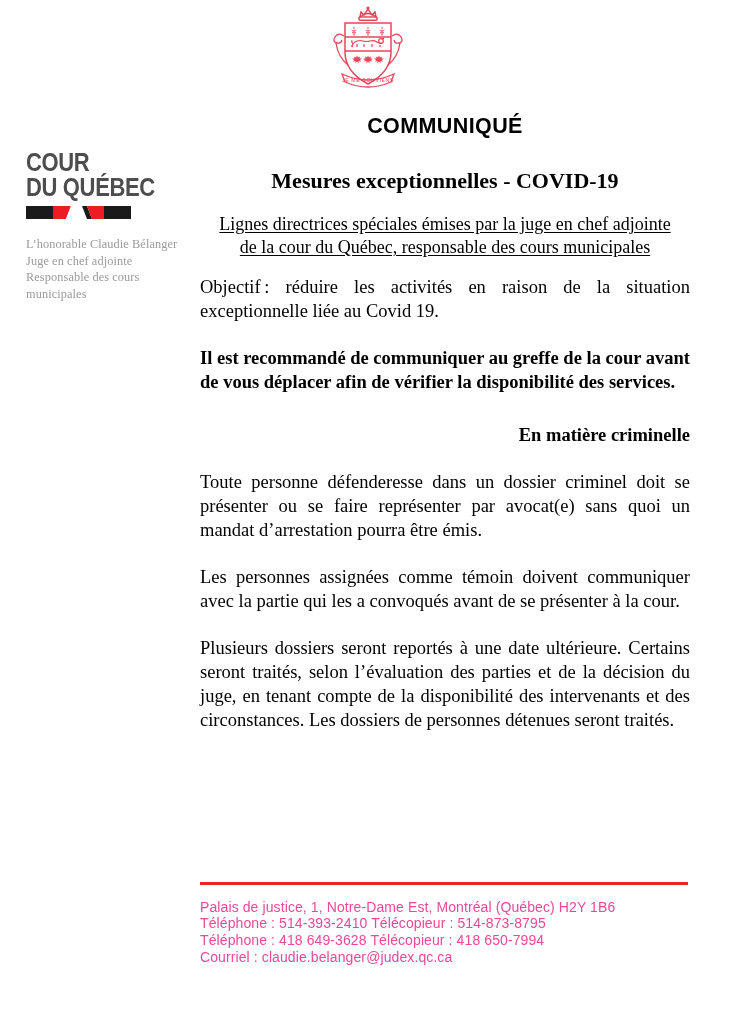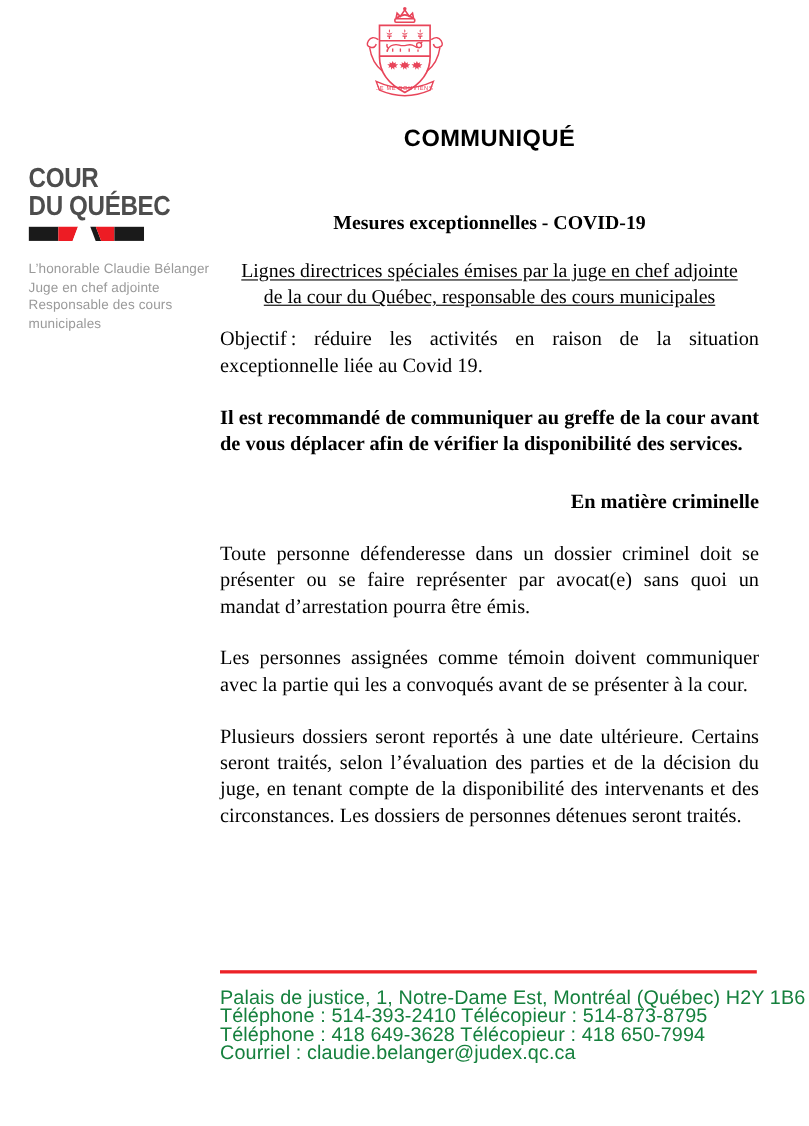--- a/index.html
+++ b/index.html
@@ -46,21 +46,21 @@
     white-space: nowrap;
   }
   #logo-bars {
     margin-top: 6px;
     width: 105px;
     height: 13px;
     display: block;
   }
   #sidebar-meta {
     margin-top: 17px;
-    font-family: Liberation Sans, sans-serif;
+    font-family: Liberation Serif, serif;
     font-size: 12.3px;
     line-height: 16.5px;
     color: #9a9a9a;
     letter-spacing: 0.1px;
   }
   #sidebar-meta div { white-space: nowrap; }
 
   
   #doc {
     position: absolute;
@@ -74,23 +74,23 @@
     font-weight: bold;
     font-size: 21.5px;
     letter-spacing: 0.4px;
     text-align: center;
     margin-top: 114px;
   }
 
   #subject-block {
     text-align: center;
     font-weight: bold;
-    font-size: 18px;
+    font-size: 22px;
     line-height: 21px;
-    margin-top: 53px;
+    margin-top: 31px;
   }
 
   #guidelines-title {
     text-align: center;
     font-size: 18px;
     line-height: 23px;
     margin-top: 22px;
   }
   #guidelines-title span {
     text-decoration: underline;
@@ -122,23 +122,23 @@
     width: 490px;
   }
   #footer-rule {
     width: 488px;
     height: 2.5px;
     background: #ec2227;
     margin-bottom: 14px;
   }
   #footer-lines {
     font-family: "Liberation Sans", sans-serif;
-    font-size: 18px;
+    font-size: 14px;
     line-height: 16.8px;
-    color: #15803d;
+    color: #ec4899;
     letter-spacing: 0.1px;
   }
   #footer-lines div { white-space: nowrap; }
 </style>
 </head>
 <body>
 
 <div id="crest-wrap">
   <svg width="76" height="88" viewBox="0 0 76 88">
     <g fill="none" stroke="#e8455a" stroke-width="1.5">

